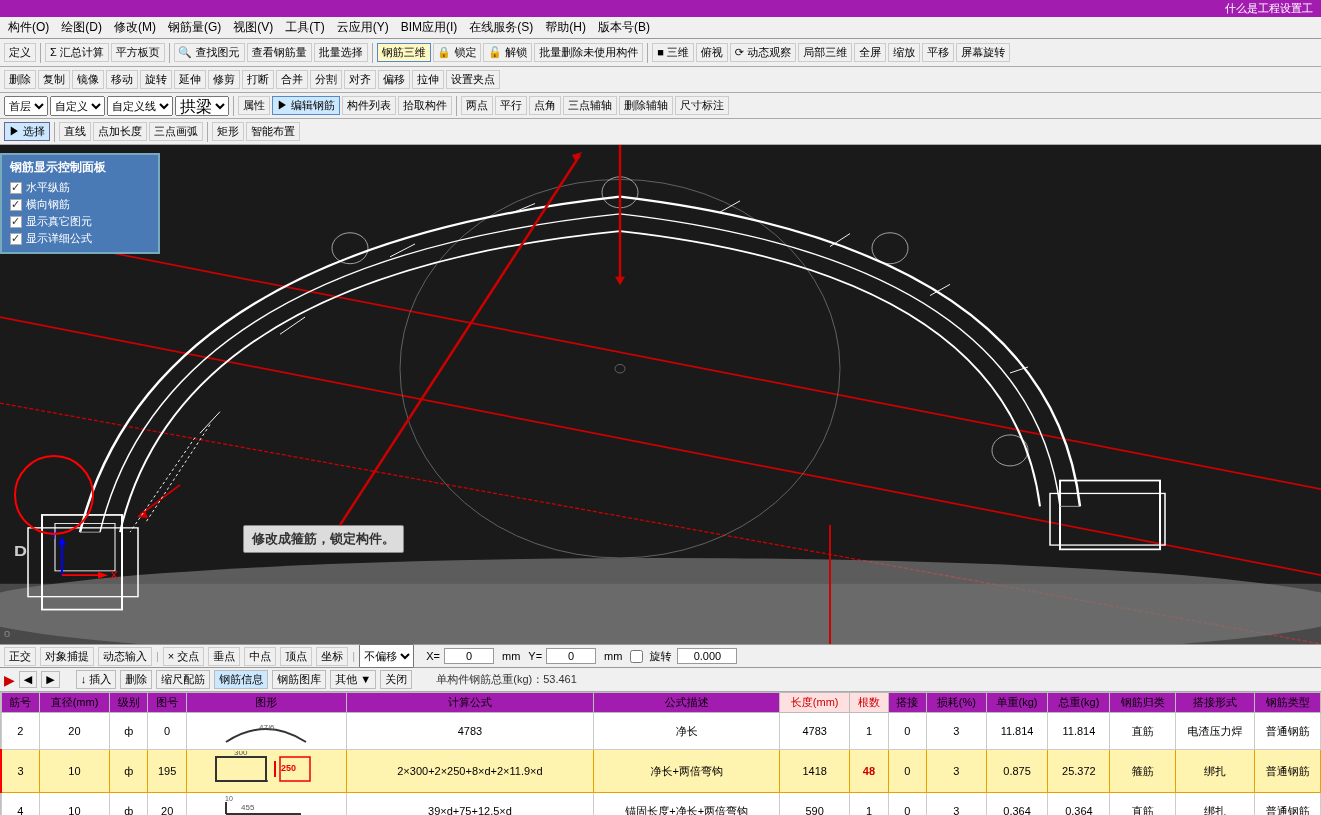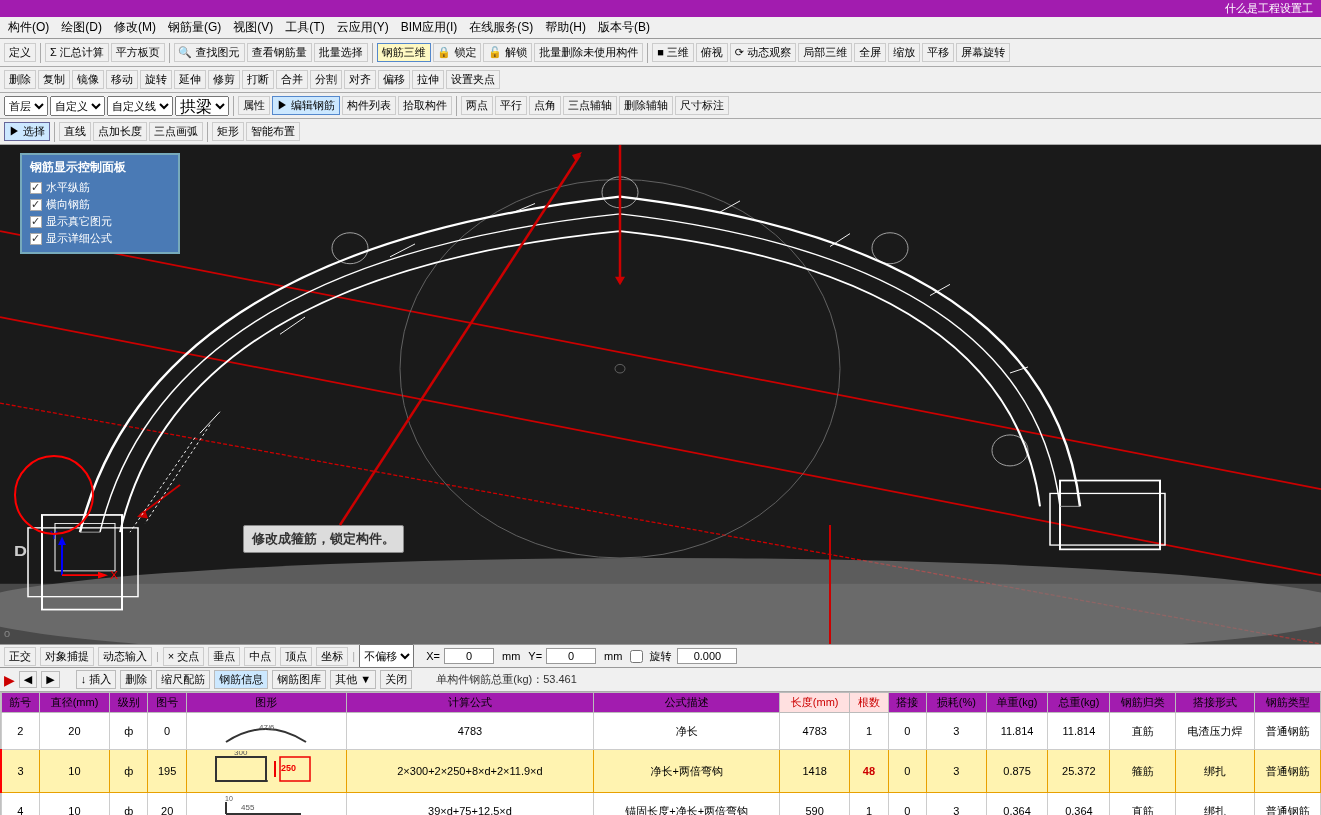--- a/index.html
+++ b/index.html
@@ -15,21 +15,21 @@
     .toolbar-btn.active { background: #cce8ff; border-color: #669; }
     .toolbar-sep { width: 1px; height: 20px; background: #aaa; margin: 0 2px; }
 
     
     #main { display: flex; flex-direction: column; height: calc(815px - 22px - 26px - 26px - 26px - 26px); }
 
     
     #canvas-area { background: #1a1a1a; flex: 1; position: relative; overflow: hidden; min-height: 400px; }
 
     
-    #control-panel { position: absolute; top: 8px; left: 20px; background: #4a7ab5; border: 2px solid #7ab; padding: 4px 8px; min-width: 160px; z-index: 10; }
+    #control-panel { position: absolute; top: 8px; left: 0; background: #4a7ab5; border: 2px solid #7ab; padding: 4px 8px; min-width: 160px; z-index: 10; }
     #control-panel .panel-title { color: #fff; font-size: 12px; font-weight: bold; margin-bottom: 4px; }
     #control-panel .panel-item { color: #fff; font-size: 11px; display: flex; align-items: center; gap: 4px; margin: 2px 0; }
     .checkbox-fake { width: 12px; height: 12px; background: #fff; border: 1px solid #aaa; display: inline-block; position: relative; }
     .checkbox-fake.checked::after { content: '✓'; position: absolute; top: -2px; left: 0; font-size: 11px; color: #333; }
 
     
     .annotation { position: absolute; color: #333; background: rgba(255,255,255,0.85); border: 1px solid #888; padding: 4px 8px; font-size: 13px; font-weight: bold; border-radius: 2px; z-index: 5; margin-left: 48px; }
 
     
     #statusbar { background: #f0f0f0; border-top: 1px solid #999; border-bottom: 1px solid #999; padding: 1px 4px; display: flex; align-items: center; gap: 4px; height: 24px; font-size: 11px; }

